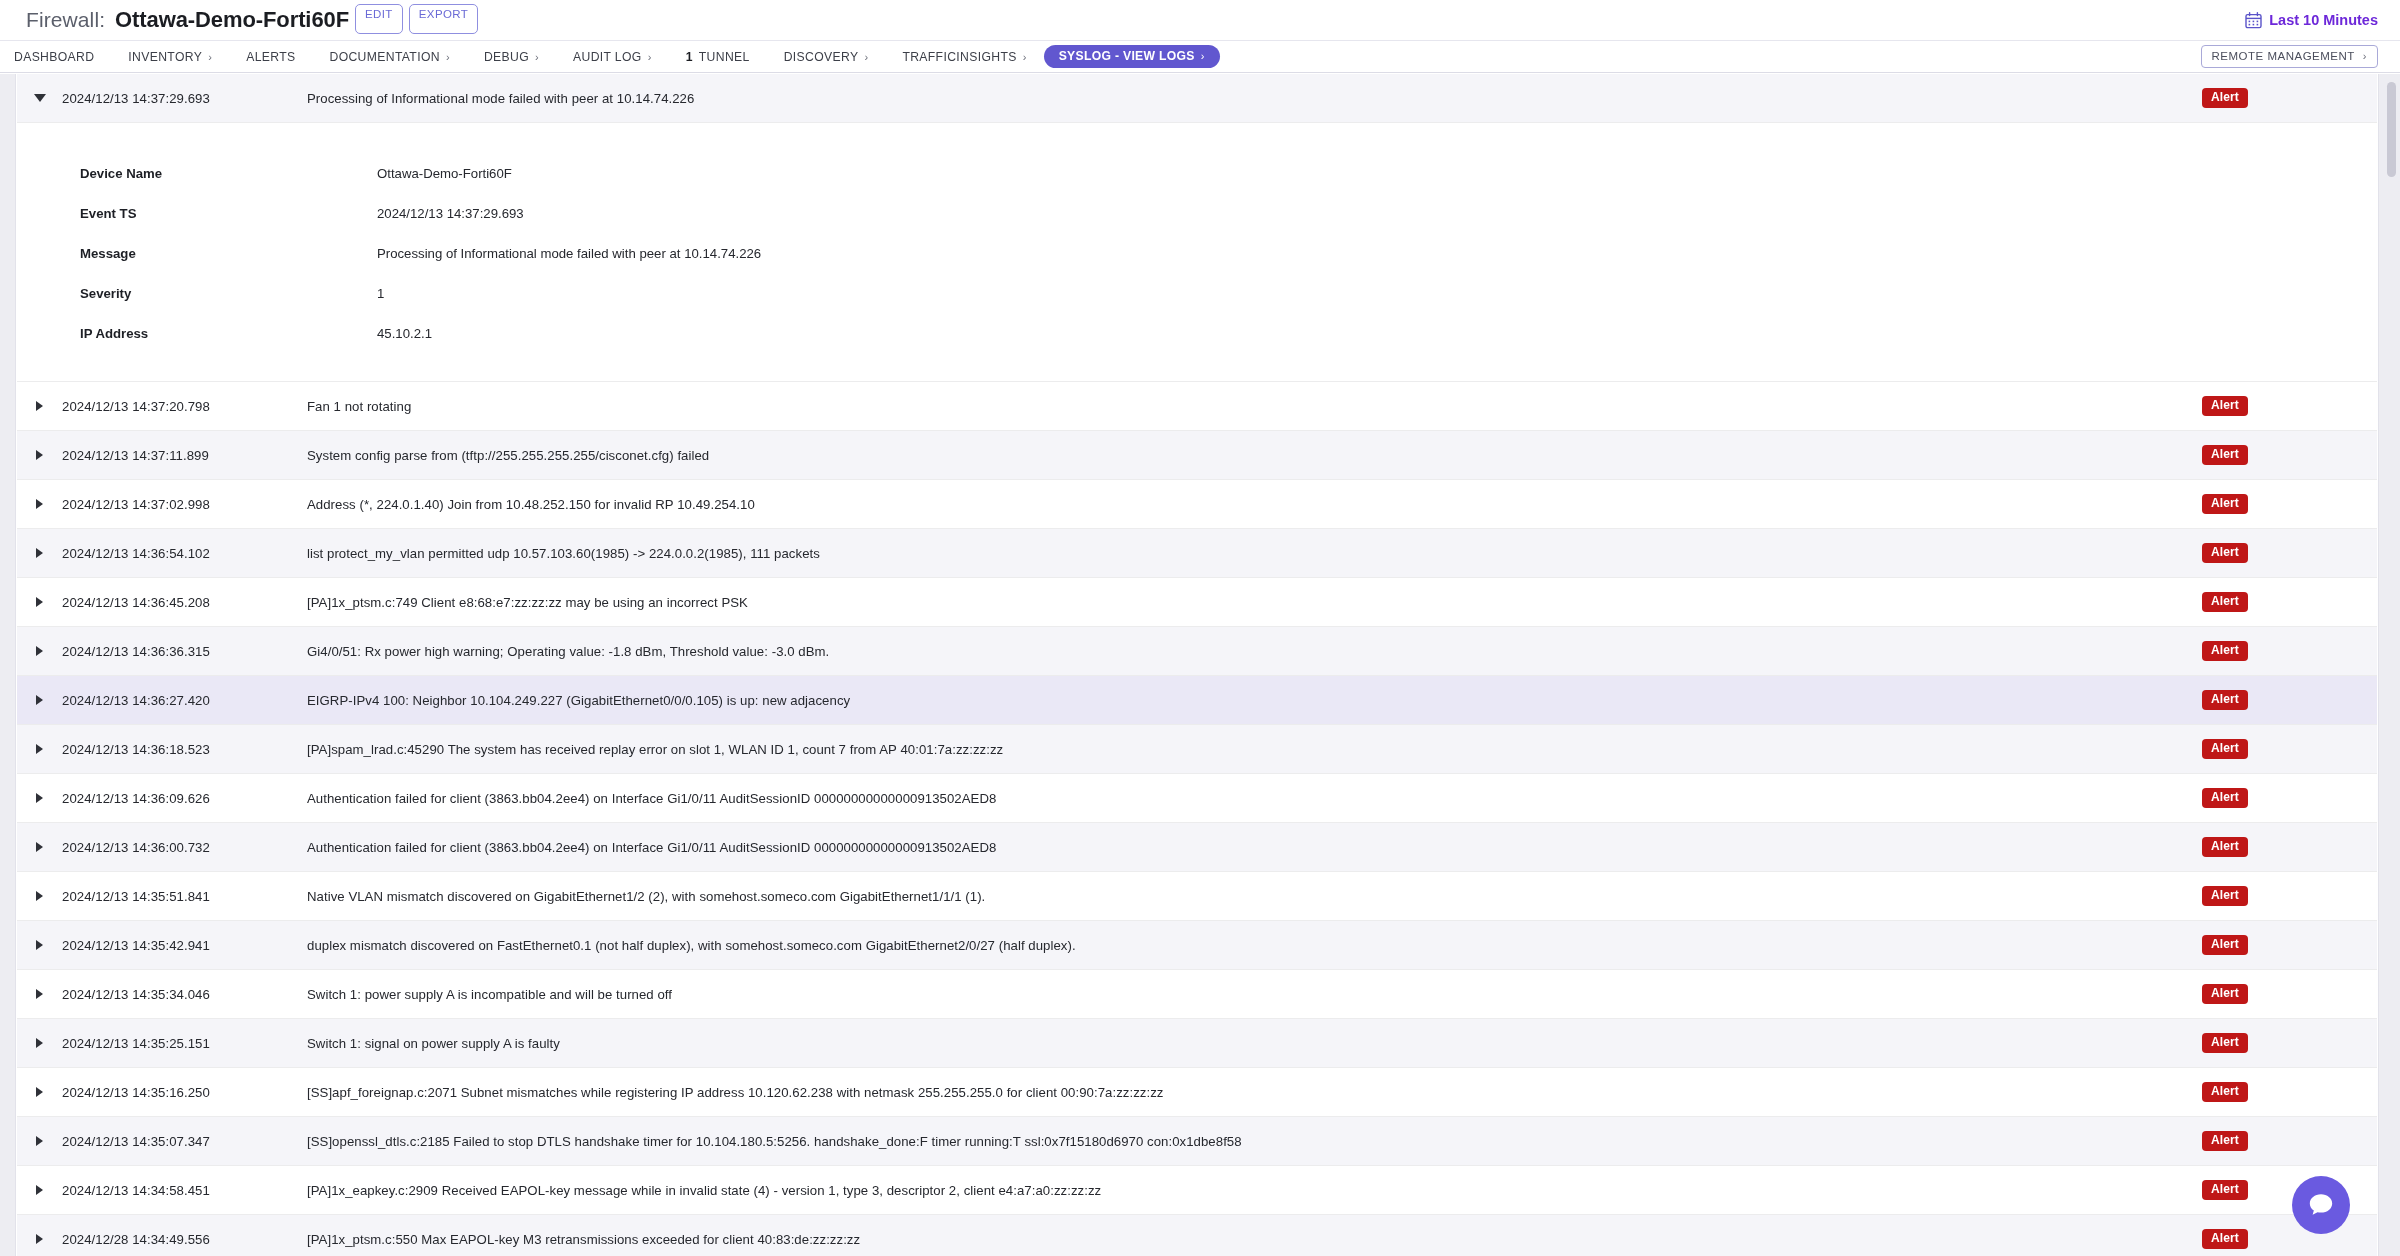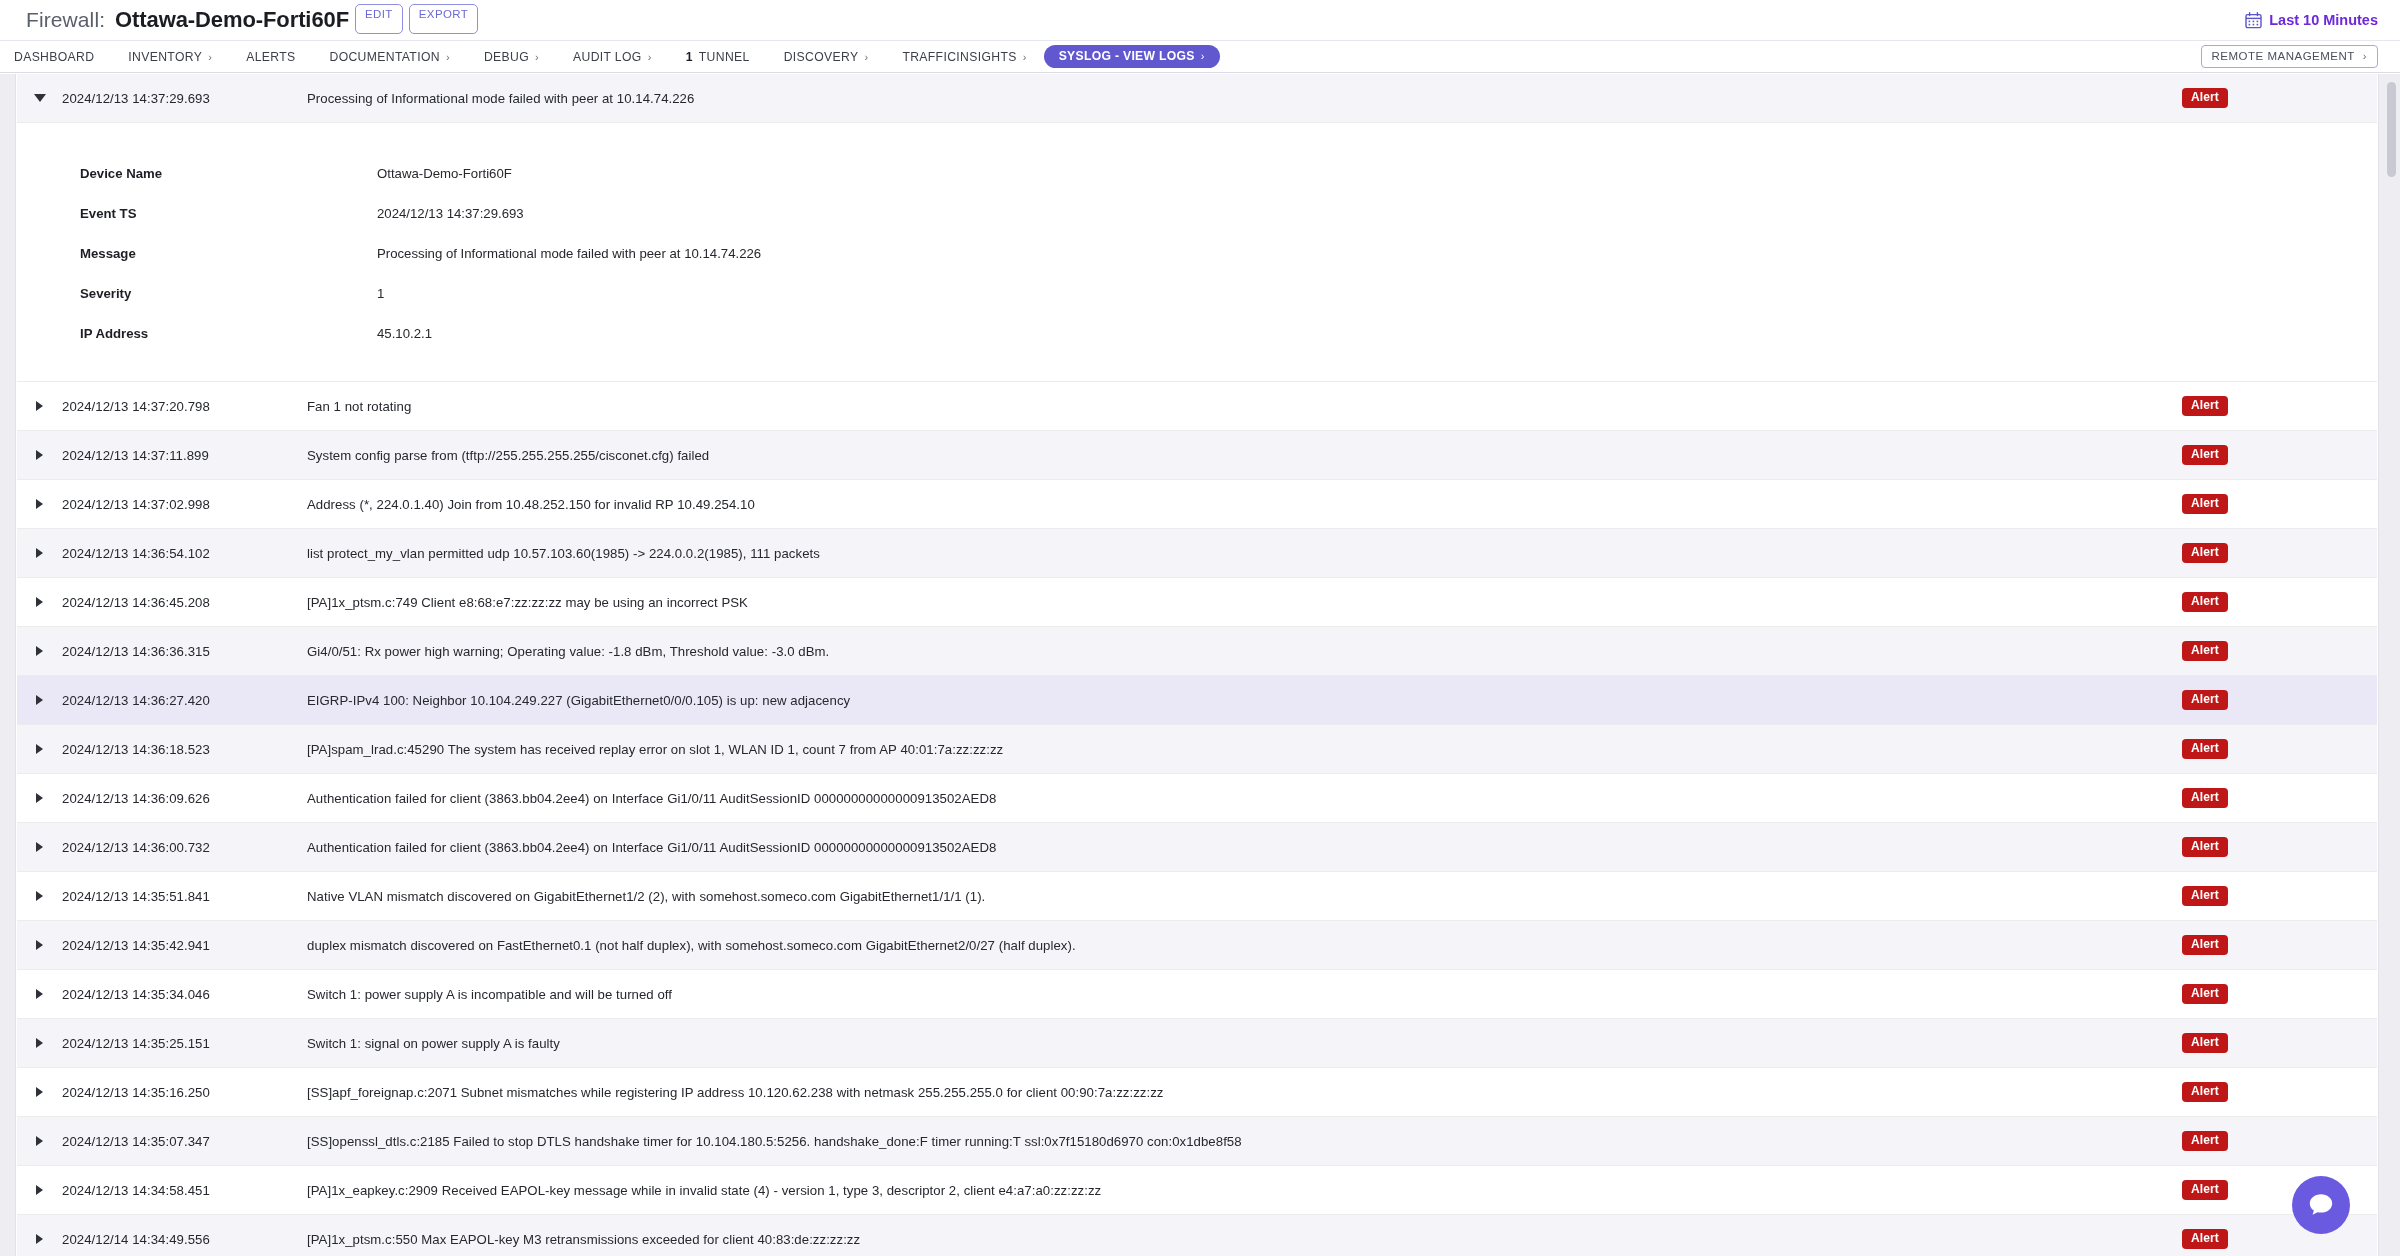--- a/index.html
+++ b/index.html
@@ -190,21 +190,21 @@
     flex: 1 1 auto;
     font-size: 13.2px;
     color: #26282e;
     letter-spacing: .05px;
     padding-right: 24px;
     overflow: hidden;
     white-space: nowrap;
     text-overflow: ellipsis;
   }
   .badge-cell {
-    width: 195px;
+    width: 175px;
     flex: none;
     display: flex;
     align-items: flex-start;
     margin-left: 36px;
   }
   .badge {
     background: #bf1717;
     color: #fff;
     font-size: 12px;
     font-weight: 700;
@@ -548,21 +548,21 @@
         <div class="ts-cell">2024/12/13 14:34:58.451</div>
         <div class="msg-cell">[PA]1x_eapkey.c:2909 Received EAPOL-key message while in invalid state (4) - version 1, type 3, descriptor 2, client e4:a7:a0:zz:zz:zz</div>
         <div class="badge-cell">
           <span class="badge">Alert</span>
         </div>
       </div>
       <div class="log-row alt">
         <div class="caret-cell">
           <div class="caret"></div>
         </div>
-        <div class="ts-cell">2024/12/14 14:34:49.556</div>
+        <div class="ts-cell">2024/12/28 14:34:49.556</div>
         <div class="msg-cell">[PA]1x_ptsm.c:550 Max EAPOL-key M3 retransmissions exceeded for client 40:83:de:zz:zz:zz</div>
         <div class="badge-cell">
           <span class="badge">Alert</span>
         </div>
       </div>
     </div>
 </div>
 
 <div class="chat-fab">
   <span>

